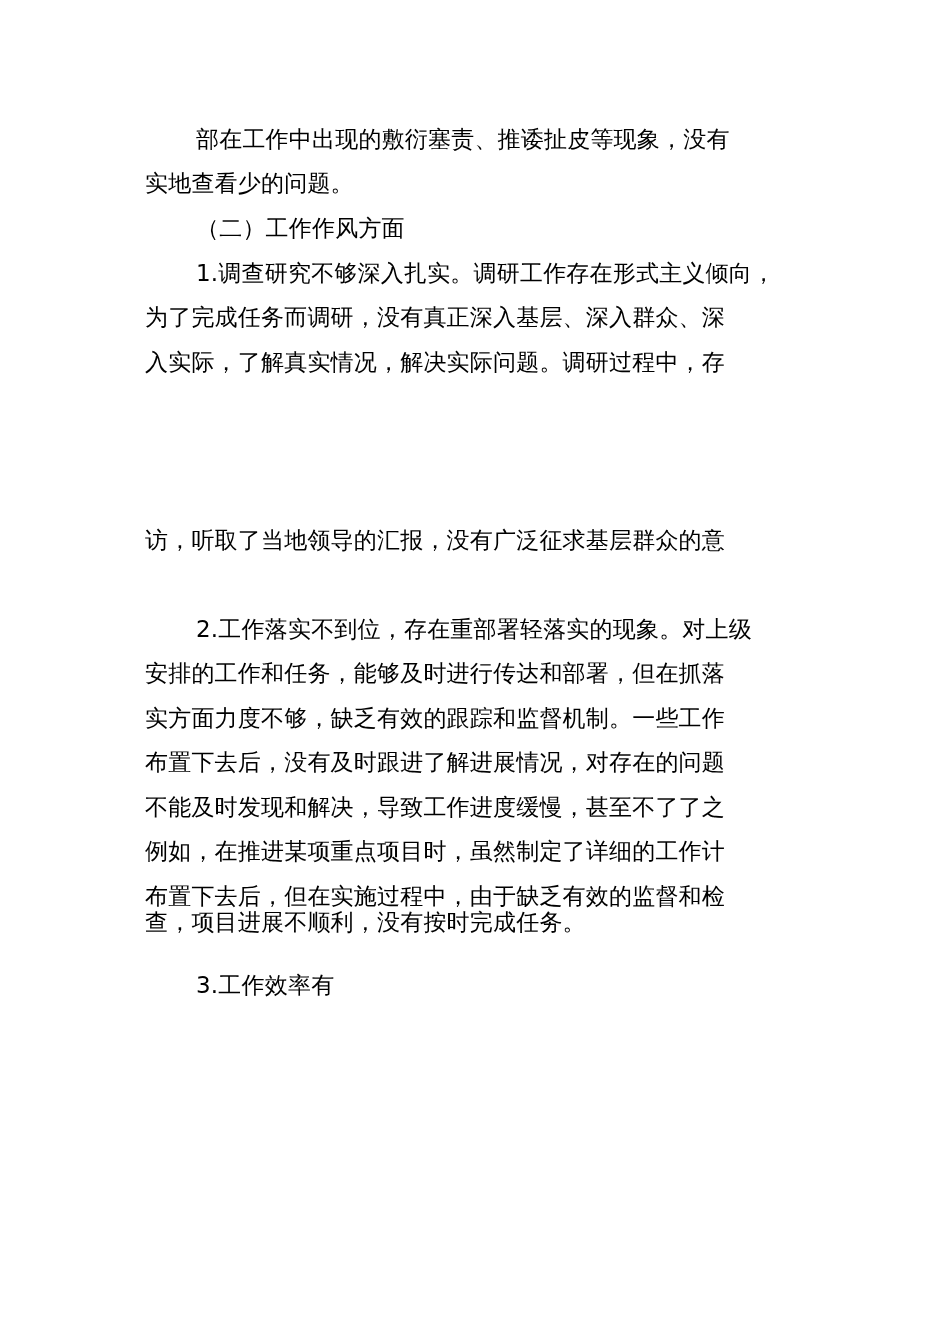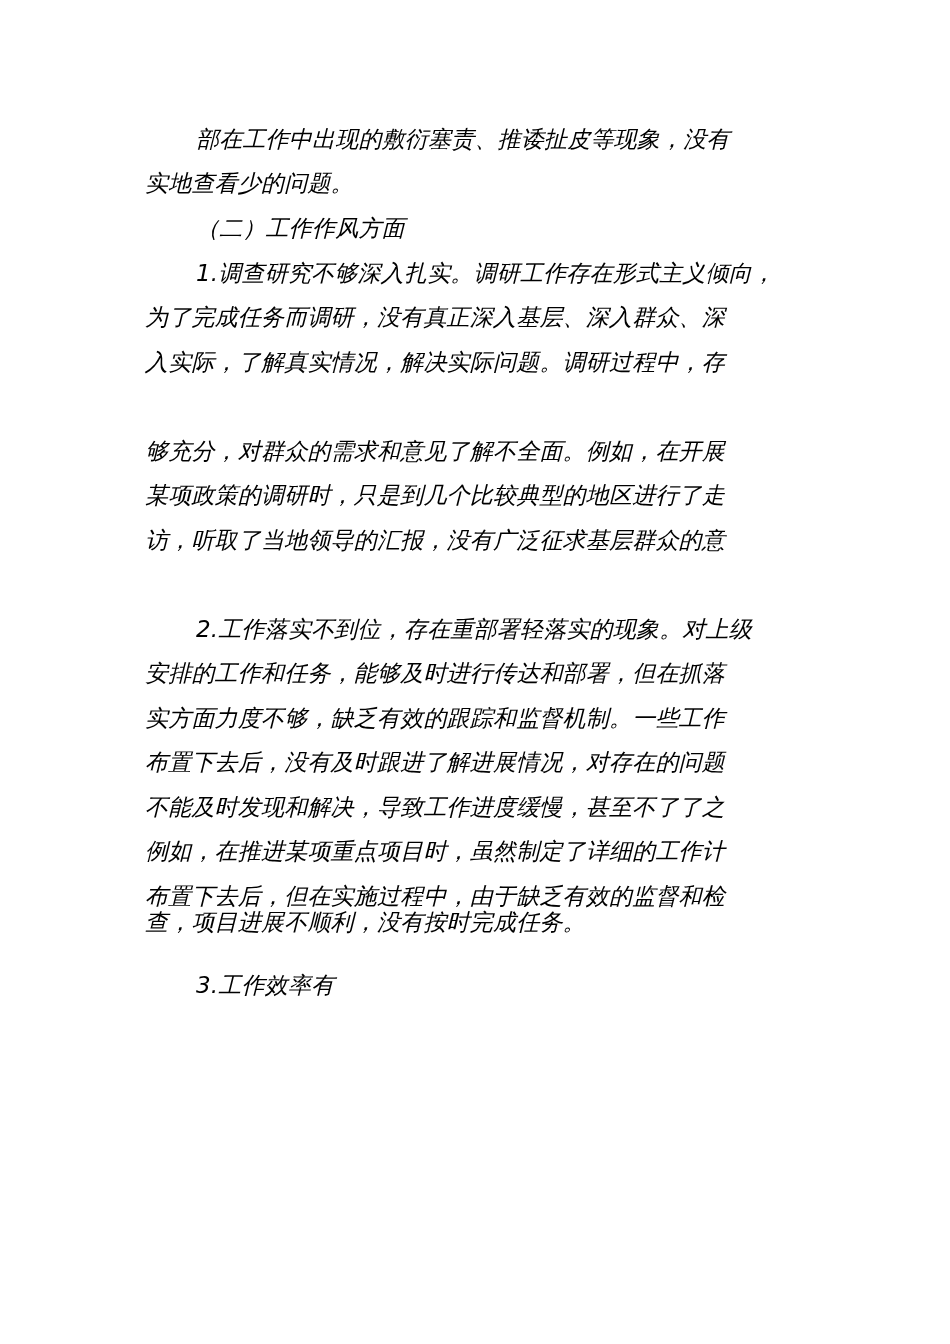--- a/index.html
+++ b/index.html
@@ -24,38 +24,35 @@
       background: #ffffff;
     }
     .line {
       position: absolute;
       left: 145px;
       font-size: 23px;
       line-height: 30px;
       height: 30px;
       white-space: nowrap;
       letter-spacing: 0.2px;
-      font-style: italic;
     }
     .indent {
       left: 196px;
     }
   </style>
 </head>
 <body>
 
 <div class="page">
   <div class="line indent" style="top:124px">部在工作中出现的敷衍塞责、推诿扯皮等现象，没有</div>
   <div class="line" style="top:168px">实地查看少的问题。</div>
   <div class="line indent" style="top:213px">（二）工作作风方面</div>
   <div class="line indent" style="top:258px">1.调查研究不够深入扎实。调研工作存在形式主义倾向，</div>
   <div class="line" style="top:302px">为了完成任务而调研，没有真正深入基层、深入群众、深</div>
   <div class="line" style="top:347px">入实际，了解真实情况，解决实际问题。调研过程中，存</div>
-  <div class="line" style="top:436px">够充分，对群众的需求和意见了解不全面。例如，在开展</div>
-  <div class="line" style="top:480px">某项政策的调研时，只是到几个比较典型的地区进行了走</div>
   <div class="line" style="top:525px">访，听取了当地领导的汇报，没有广泛征求基层群众的意</div>
   <div class="line indent" style="top:614px">2.工作落实不到位，存在重部署轻落实的现象。对上级</div>
   <div class="line" style="top:658px">安排的工作和任务，能够及时进行传达和部署，但在抓落</div>
   <div class="line" style="top:703px">实方面力度不够，缺乏有效的跟踪和监督机制。一些工作</div>
   <div class="line" style="top:747px">布置下去后，没有及时跟进了解进展情况，对存在的问题</div>
   <div class="line" style="top:792px">不能及时发现和解决，导致工作进度缓慢，甚至不了了之</div>
   <div class="line" style="top:836px">例如，在推进某项重点项目时，虽然制定了详细的工作计</div>
   <div class="line" style="top:881px">布置下去后，但在实施过程中，由于缺乏有效的监督和检</div>
   <div class="line" style="top:907px">查，项目进展不顺利，没有按时完成任务。</div>
   <div class="line indent" style="top:970px">3.工作效率有</div>

